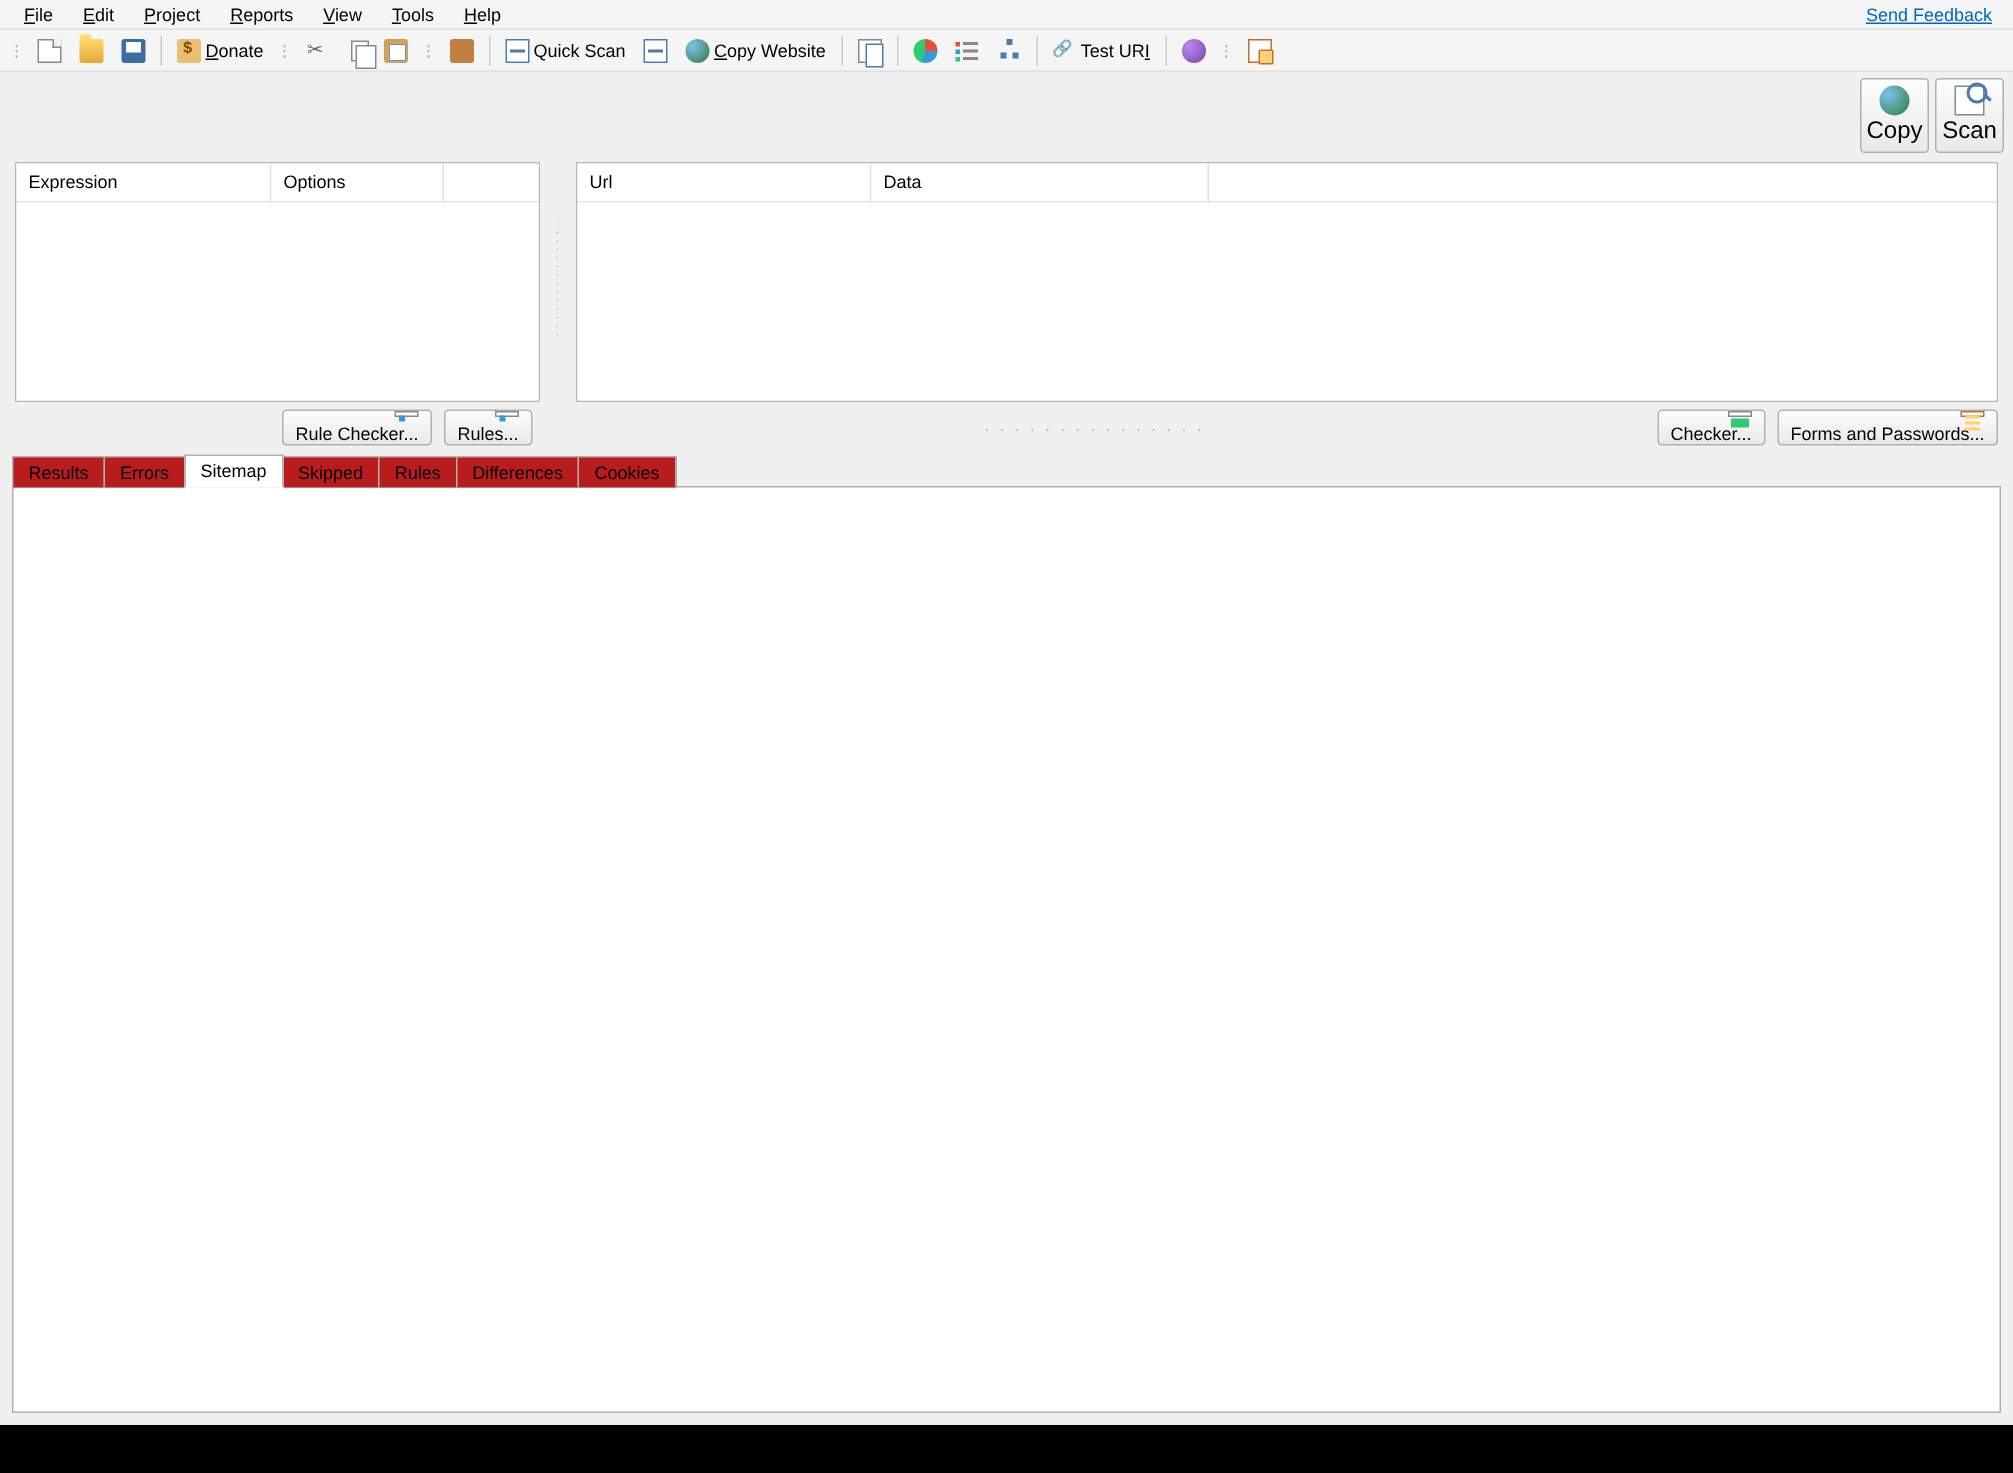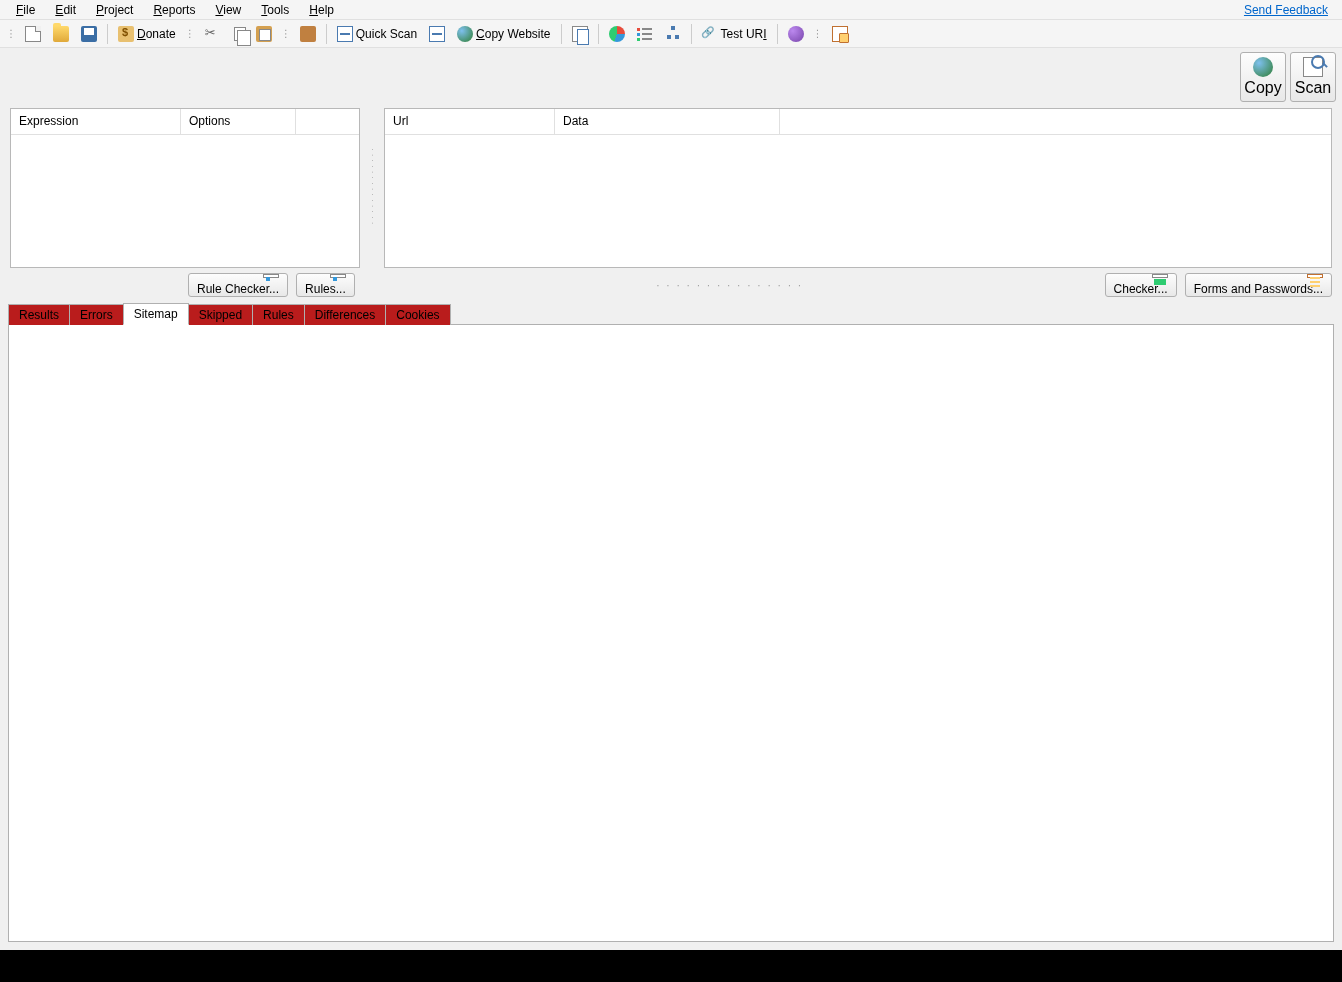--- a/index.html
+++ b/index.html
@@ -352,21 +352,21 @@
     <div class="panel-header">
       <div class="col" style="width:170px">Expression</div>
       <div class="col" style="width:115px">Options</div>
       <div class="col" style="flex:1;border-right:none"></div>
     </div>
     <div class="panel-body"></div>
   </div>
   <div class="splitter-v">··············</div>
   <div class="panel panel-right">
     <div class="panel-header">
-      <div class="col" style="width:170px">Url</div>
+      <div class="col" style="width:196px">Url</div>
       <div class="col" style="width:225px">Data</div>
       <div class="col" style="flex:1;border-right:none"></div>
     </div>
     <div class="panel-body"></div>
   </div>
 </div>
 
 <div class="panel-btns">
   <div style="width:170px"></div>
   <button class="pbtn">

